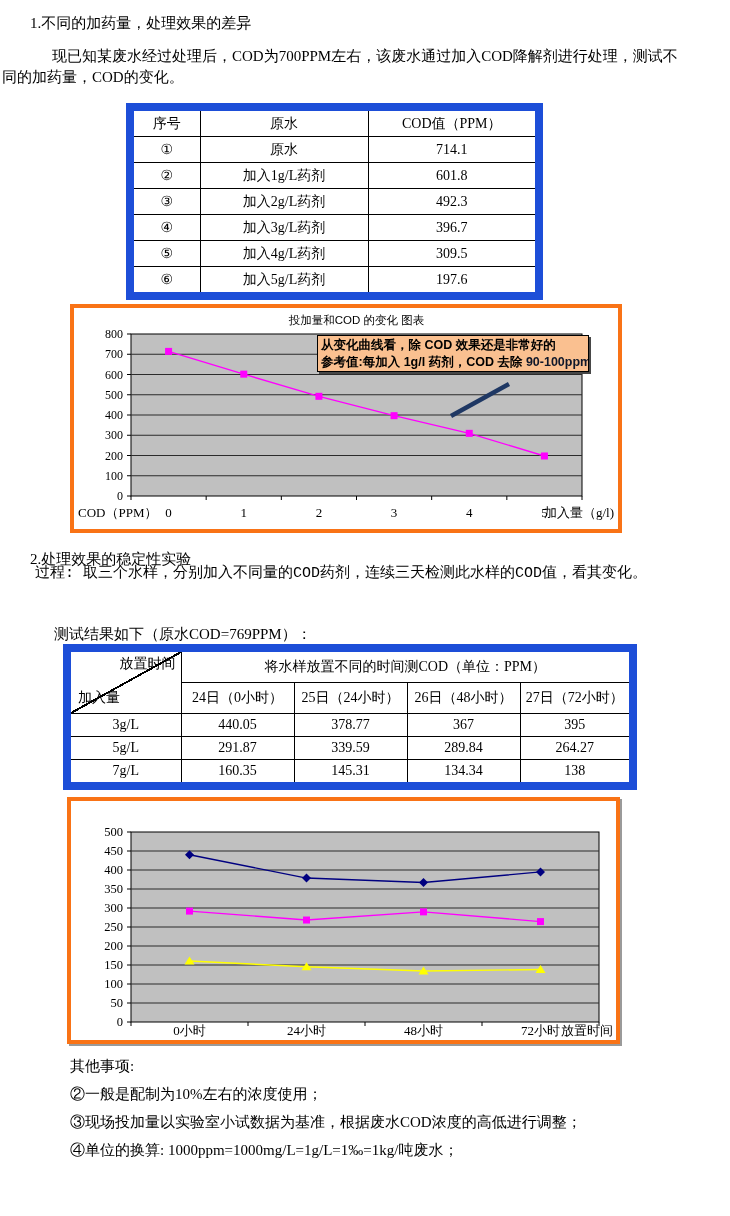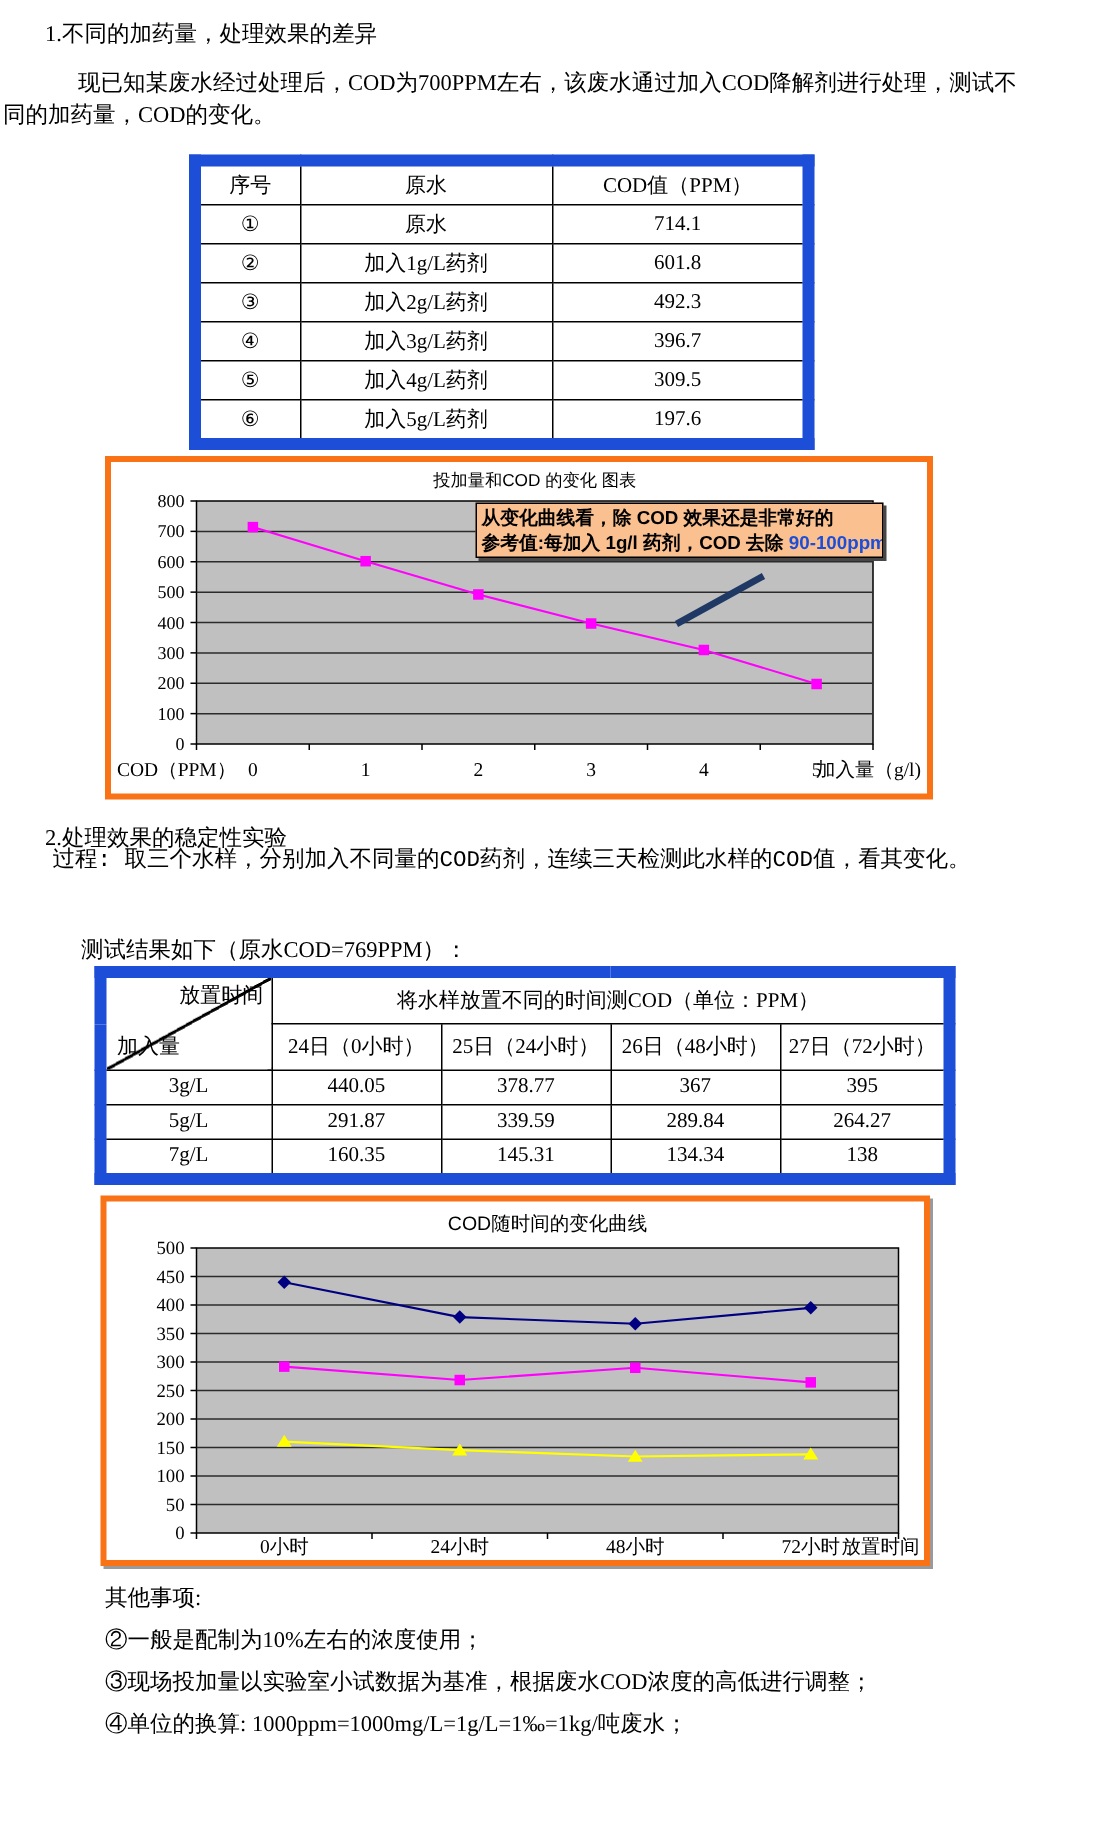--- a/index.html
+++ b/index.html
@@ -142,21 +142,21 @@
         <rect x="316.58333333333337" y="104.16825" width="7" height="7" fill="#FF00FF"></rect>
         <rect x="391.75" y="121.82624999999999" width="7" height="7" fill="#FF00FF"></rect>
         <rect x="466.9166666666667" y="144.486" width="7" height="7" fill="#FF00FF"></rect>
       </g>
       <line x1="377" y1="108" x2="435" y2="76" stroke="#1F3864" stroke-width="4.5"></line>
     </svg>
   <div class="axis-side-label" style="left:4px;top:196px;">COD（PPM）</div>
   <div class="axis-side-label" style="right:4px;top:196px;">加入量（g/l)</div>
   <div id="chart1-annotation" class="annotation" style="left: 243px; top: 27px; width: 264px; height: 33px; background: rgb(250, 192, 144);">
     <span style="display:block;">从变化曲线看，除 COD 效果还是非常好的</span>
-    <span style="display:block;"><span>参考值:每加入 1g/l 药剂，COD 去除 </span><span id="annot-hl" style="color: #1d4ed8;">90-100ppm</span></span>
+    <span style="display:block;"><span>参考值:每加入 1g/l 药剂，COD 去除 </span><span id="annot-hl" style="color: #0f172a;">90-100ppm</span></span>
   </div>
 </div>
 
 <div class="abs doc-text" style="left:30px;top:550px;">2.处理效果的稳定性实验</div>
 <div class="abs doc-text" style="left:35px;top:564px;font-family:Liberation Mono, monospace;">过程: 取三个水样，分别加入不同量的COD药剂，连续三天检测此水样的COD值，看其变化。</div>
 <div class="abs doc-text" style="left:35px;top:625px;margin-left:19px;">测试结果如下（原水COD=769PPM）：</div>
 
 <table id="table2" class="doc abs" style="left:63px;top:644px;width:569px;">
   <colgroup>
       <col style="width:114px">
@@ -199,21 +199,20 @@
         <td>7g/L</td>
         <td>160.35</td>
         <td>145.31</td>
         <td>134.34</td>
         <td>138</td>
       </tr>
     </tbody>
 </table>
 
 <div id="chart2" class="chart-box" style="left:67px;top:797px;width:545px;height:239px;box-shadow:2px 2px 0 #9a9a9a;">
-  <div class="chart-title" style="left:60px;top:6px;width:468px;font-size:13px;">COD随时间的变化曲线</div>
   <svg id="chart2-svg" width="545" height="239" style="position:absolute;left:0;top:0;">
       <rect x="60" y="31" width="468" height="190" fill="#C0C0C0" stroke="#000" stroke-width="1"></rect>
       <line x1="60" y1="202" x2="528" y2="202" stroke="#2b2b2b" stroke-width="1"></line>
       <line x1="60" y1="183" x2="528" y2="183" stroke="#2b2b2b" stroke-width="1"></line>
       <line x1="60" y1="164" x2="528" y2="164" stroke="#2b2b2b" stroke-width="1"></line>
       <line x1="60" y1="145" x2="528" y2="145" stroke="#2b2b2b" stroke-width="1"></line>
       <line x1="60" y1="126" x2="528" y2="126" stroke="#2b2b2b" stroke-width="1"></line>
       <line x1="60" y1="107" x2="528" y2="107" stroke="#2b2b2b" stroke-width="1"></line>
       <line x1="60" y1="88" x2="528" y2="88" stroke="#2b2b2b" stroke-width="1"></line>
       <line x1="60" y1="69" x2="528" y2="69" stroke="#2b2b2b" stroke-width="1"></line>

